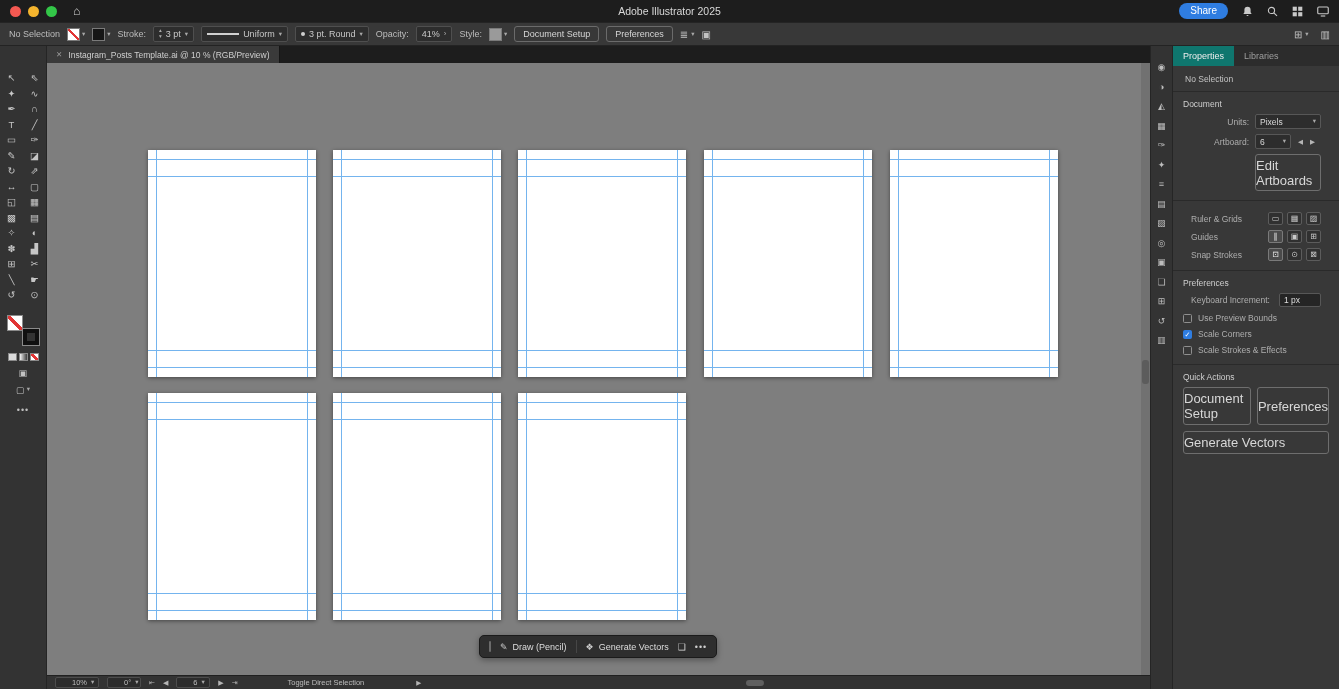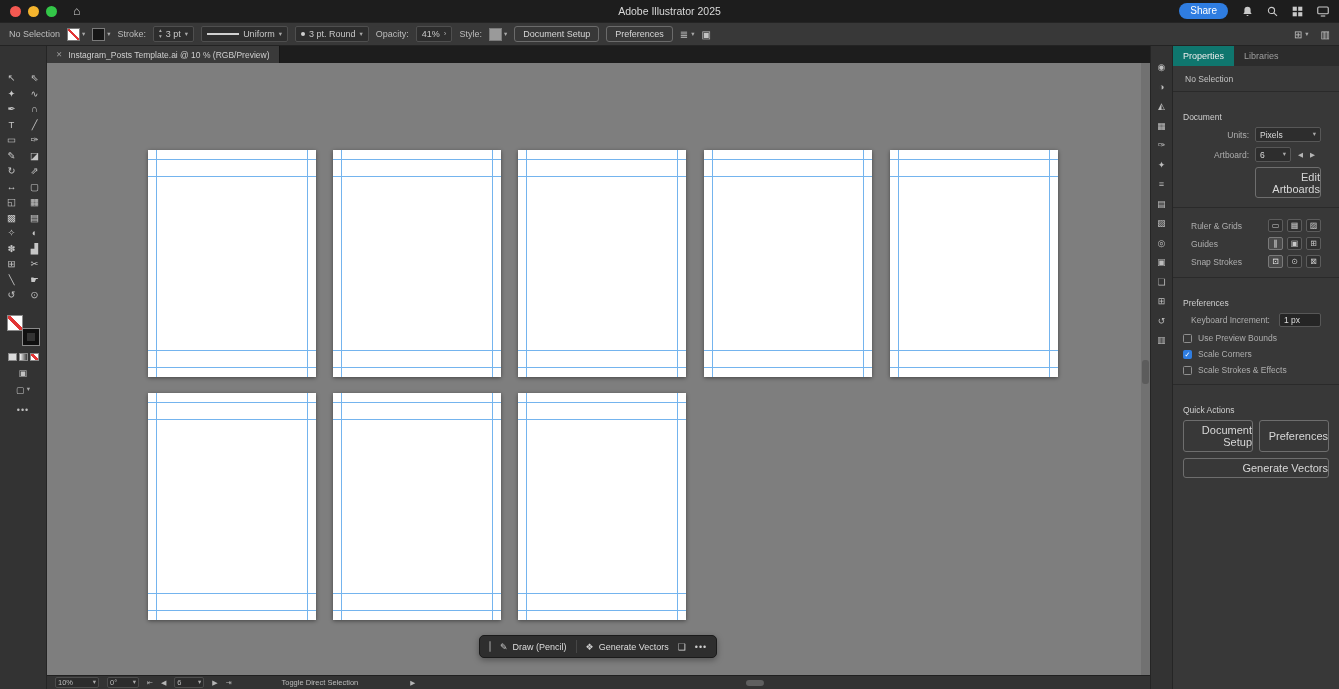--- a/index.html
+++ b/index.html
@@ -85,46 +85,46 @@
   .task-btn .ticon{font-size:9px;color:#cdcdcd}
   .tdiv{width:1px;height:13px;background:#464646}
   .tk-more{letter-spacing:1px;color:#cdcdcd}
 
   
   .vtrack{position:absolute;right:0;top:0;width:9px;height:100%;background:rgba(0,0,0,.10)}
   .vthumb{position:absolute;right:1px;top:297px;width:7px;height:24px;background:#5c5c5c;border-radius:3px}
 
   
   .statusbar{flex:0 0 14px;height:14px;background:#333;border-top:1px solid #202020;display:flex;align-items:center;gap:8px;padding:0 8px;font-size:7.5px;color:#bdbdbd;position:relative}
-  .sfield{display:inline-flex;align-items:center;justify-content:space-between;background:#2c2c2c;border:1px solid #4d4d4d;border-radius:2px;height:11px;padding:0 2px;gap:4px}
+  .sfield{display:inline-flex;align-items:center;justify-content:space-between;background:#2c2c2c;border:1px solid #4d4d4d;border-radius:2px;height:11px;padding:0 16px;gap:4px}
   .sb-zoom{width:44px}.sb-rot{width:32px}.sb-ab{width:30px}
   .navg{font-size:7px;color:#b5b5b5}
   .sb-hint{margin-left:42px;color:#bdbdbd}
   .sb-play{margin-left:44px;font-size:6.5px;color:#b5b5b5}
   .hthumb{position:absolute;left:699px;bottom:3px;width:18px;height:6px;background:#5f5f5f;border-radius:3px}
 
   
   .dock{flex:0 0 22px;background:#333;border-left:1px solid #252525;display:flex;flex-direction:column;align-items:center;padding-top:14px;gap:5.5px}
   .dock-ico{width:16px;height:14px;display:flex;align-items:center;justify-content:center;font-size:9px;color:#bdbdbd}
 
   
   .props{flex:0 0 167px;background:#383838;border-left:1px solid #252525;display:flex;flex-direction:column;font-size:8.5px;overflow:hidden}
   .props-tabs{flex:0 0 20px;height:20px;background:#2c2c2c;display:flex}
   .ptab{padding:0 10px;display:flex;align-items:center;font-size:9px;color:#9f9f9f}
   .ptab.active{background:#0f766e;color:#ececec}
   .sel-status{padding:8px 12px 7px;color:#c4c4c4;font-size:8.5px;border-bottom:1px solid #2a2a2a}
   .sect{border-bottom:1px solid #2a2a2a;padding:6px 10px 9px}
   .sect:last-child{border-bottom:none}
-  .sect-h{color:#cfcfcf;margin:14px 0 5px}
+  .sect-h{color:#cfcfcf;margin:1px 0 5px}
   .prow{display:flex;align-items:center;margin:5px 8px 0}
   .plabel{width:58px;text-align:right;margin-right:6px;color:#aeaeae;flex:0 0 58px}
   .pselect{display:inline-flex;align-items:center;justify-content:space-between;background:#2d2d2d;border:1px solid #575757;border-radius:2px;height:15px;padding:0 4px;color:#dadada;gap:4px}
   .w72{width:66px}.w36{width:36px}
   .abnav{font-size:6.5px;color:#b5b5b5;margin-left:7px}
-  .qbtn{border:1px solid #6e6e6e;border-radius:3px;background:transparent;color:#d8d8d8;font-size:11px;font-family:inherit;padding:3px 0;text-align:right}
+  .qbtn{border:1px solid #6e6e6e;border-radius:3px;background:transparent;color:#d8d8d8;font-size:13px;font-family:inherit;padding:3px 0;text-align:left}
   .qbtn.small{width:70px;padding:2.5px 0}
   .ilabel{color:#aeaeae}
   .iconset{margin-left:auto;display:flex;gap:4px}
   .picon{width:15px;height:13px;border:1px solid #5c5c5c;background:#303030;border-radius:2px;display:flex;align-items:center;justify-content:center;font-size:8px;color:#c9c9c9}
   .picon.active{background:#4a4a4a;border-color:#7a7a7a;color:#ececec}
   .pinput{margin-left:auto;width:42px;height:14px;background:#252525;border:1px solid #575757;border-radius:2px;color:#dedede;font-size:8.5px;font-family:inherit;padding:0 4px}
   .chkrow{display:flex;align-items:center;margin-top:6px}
   .chk{width:9px;height:9px;border:1px solid #8f8f8f;border-radius:1.5px;margin-right:6px;display:flex;align-items:center;justify-content:center;flex:0 0 9px}
   .chk .chkmark{display:none;font-size:7px;color:#fff;line-height:1}
   .chk.checked{background:var(--accent-blue);border-color:var(--accent-blue)}

